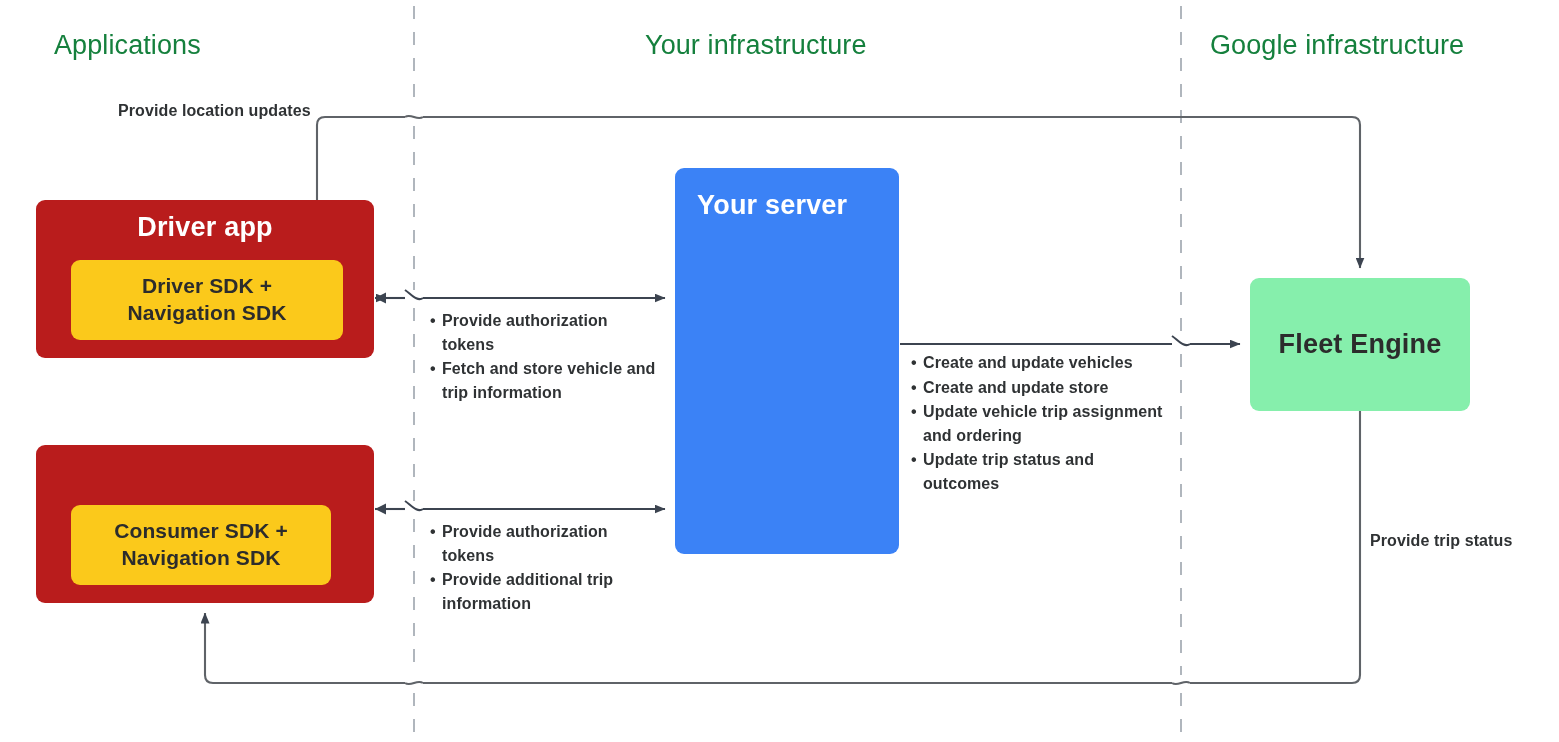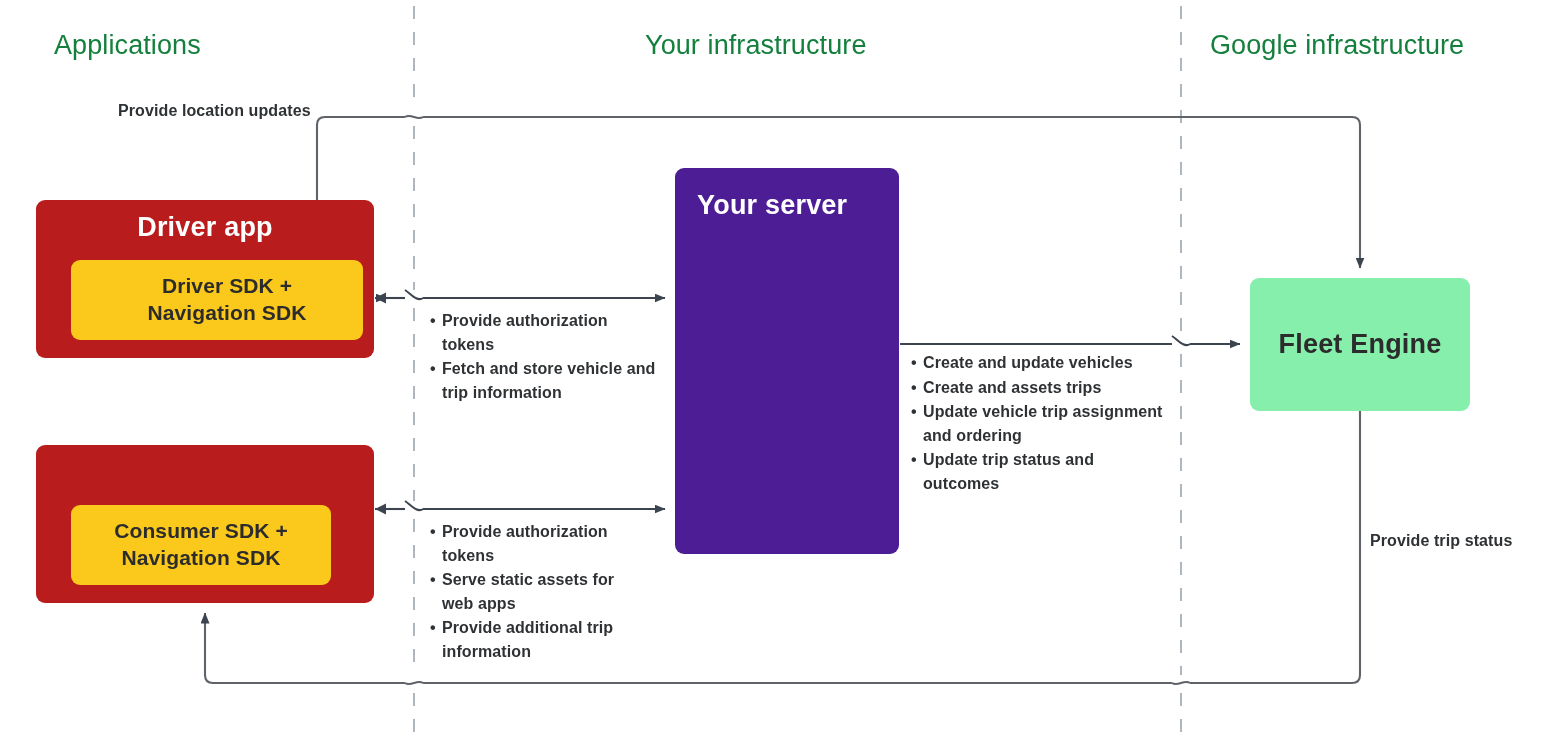--- a/index.html
+++ b/index.html
@@ -67,27 +67,27 @@
     color:#2c2c2c;
     font-size:21px;
     font-weight:700;
     line-height:1.28;
     text-align:center;
     letter-spacing:.1px;
     white-space:pre-line;
   }
 
   #driver-app   { left:36px;  top:200px; width:338px; height:158px; }
-  #driver-sdk   { left:35px;  top:60px;  width:272px; height:80px;padding-left:20px; }
+  #driver-sdk   { left:35px;  top:60px;  width:272px; height:80px; }
   #consumer-app { left:36px;  top:445px; width:338px; height:158px; }
   #consumer-sdk { left:35px;  top:60px;  width:260px; height:80px; }
 
   #server-box{
     left:675px; top:168px; width:224px; height:386px;
-    background:#4c1d95;
+    background:#3b82f6;
   }
   .server-title{
     position:absolute;
     left:22px; top:22px;
     color:#ffffff;
     font-size:27px;
     font-weight:700;
     letter-spacing:.2px;
     white-space:nowrap;
   }
@@ -252,27 +252,26 @@
   <div class="bullet-list" id="bullets-driver">
     <ul>
         <li>Provide authorization tokens</li>
         <li>Fetch and store vehicle and trip information</li>
       </ul>
   </div>
 
   <div class="bullet-list" id="bullets-consumer">
     <ul>
         <li>Provide authorization tokens</li>
-        <li>Serve static assets for web apps</li>
         <li>Provide additional trip information</li>
       </ul>
   </div>
 
   <div class="bullet-list" id="bullets-server">
     <ul>
         <li>Create and update vehicles</li>
-        <li>Create and assets trips</li>
+        <li>Create and update store</li>
         <li>Update vehicle trip assignment and ordering</li>
         <li>Update trip status and outcomes</li>
       </ul>
   </div>
 
 </div>
 
 </body></html>

